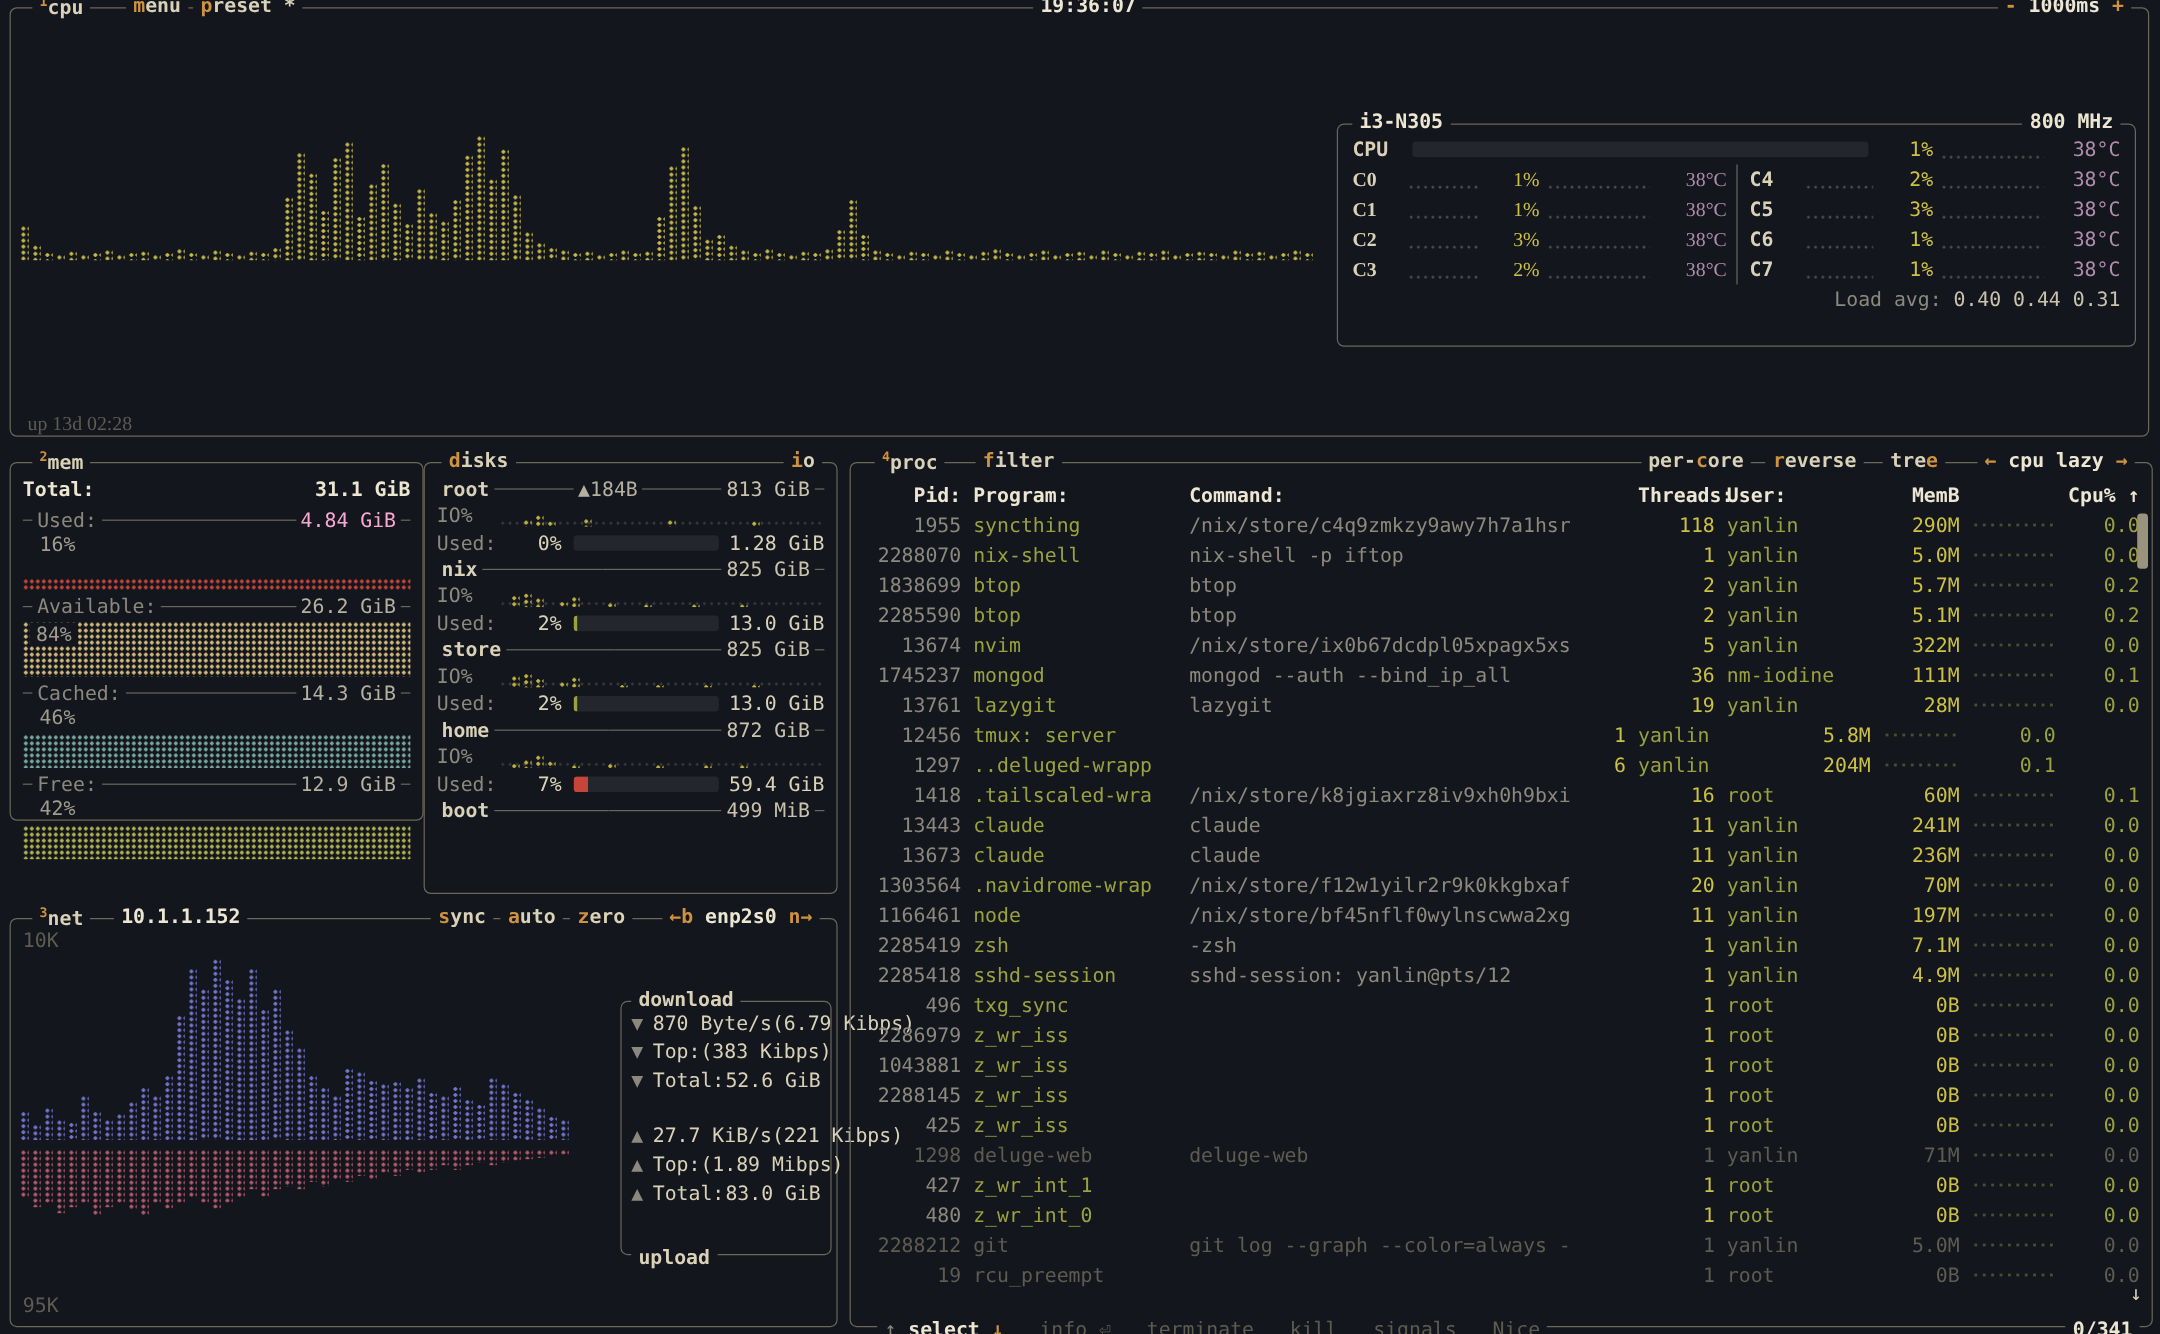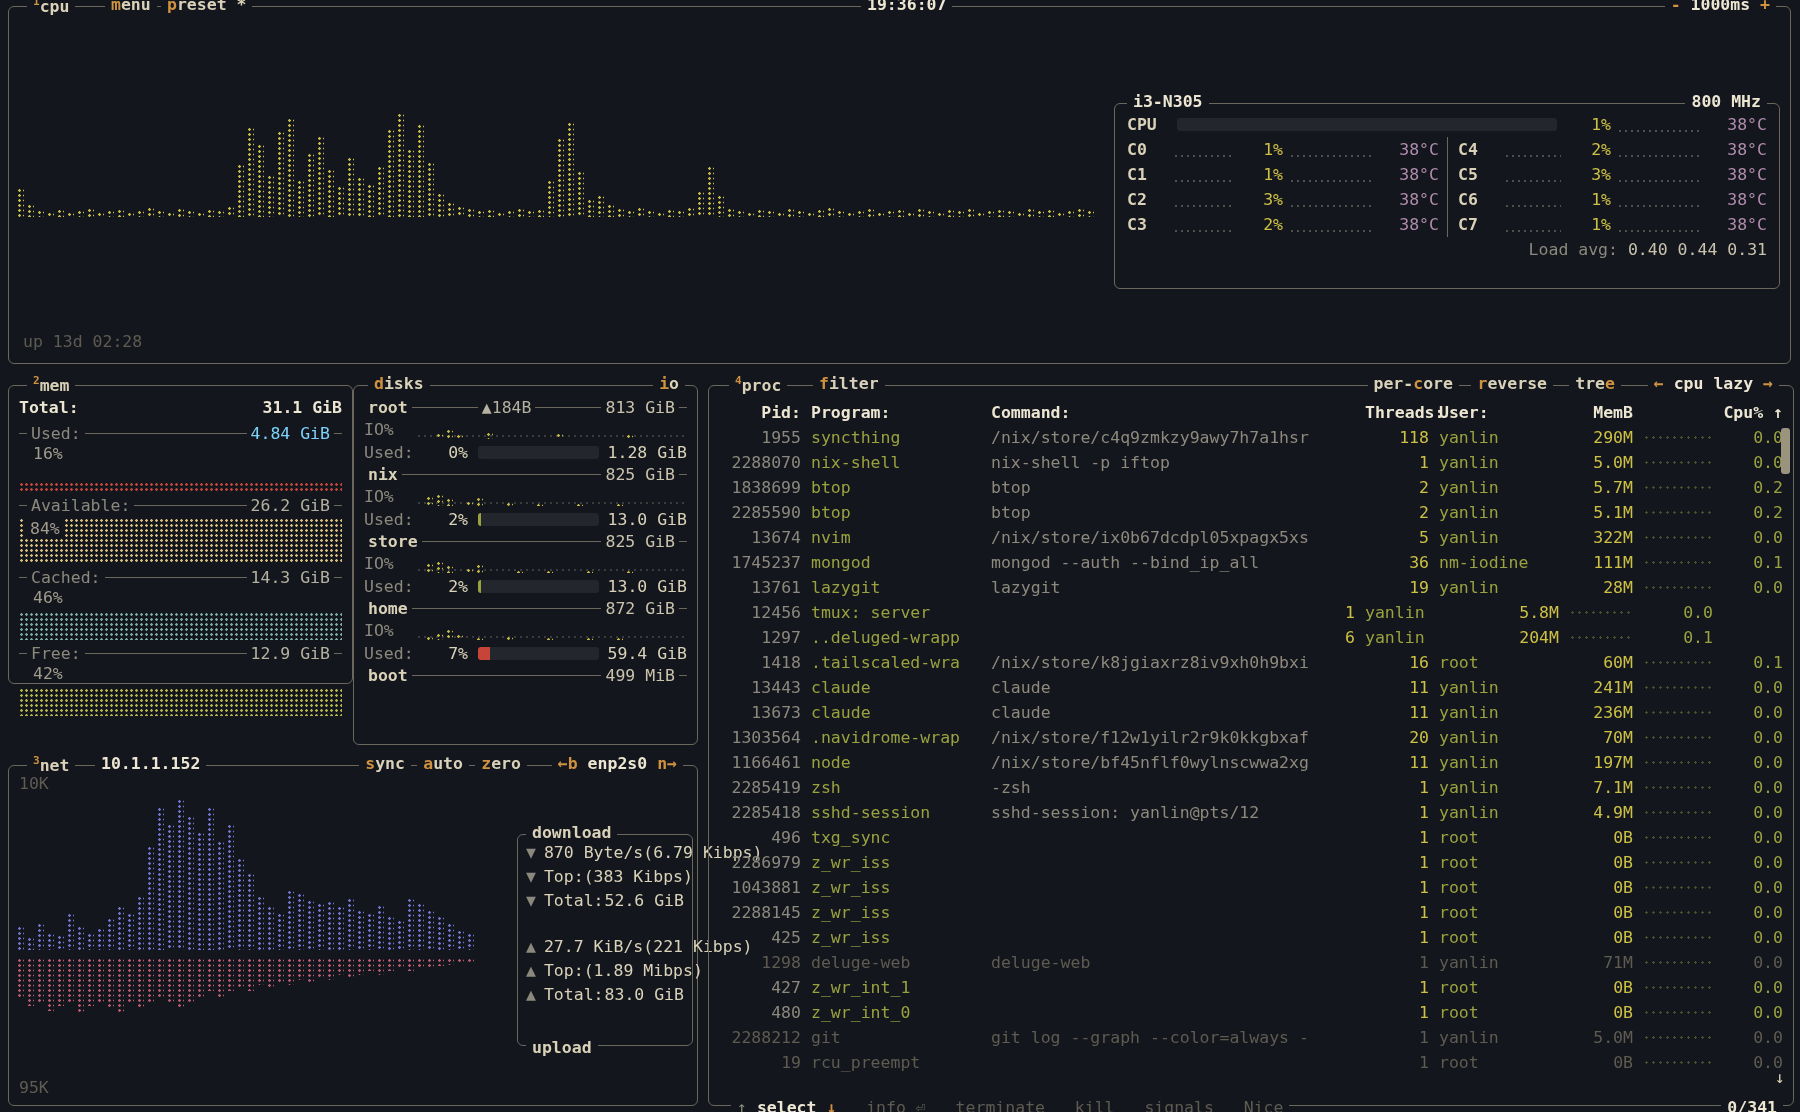--- a/index.html
+++ b/index.html
@@ -196,35 +196,35 @@
         <div class="gcol" style="height: 5%;"></div>
         <div class="gcol" style="height: 8%;"></div>
         <div class="gcol" style="height: 6%;"></div>
         <div class="gcol" style="height: 7%;"></div>
         <div class="gcol" style="height: 5%;"></div>
         <div class="gcol" style="height: 6%;"></div>
         <div class="gcol" style="height: 8%;"></div>
         <div class="gcol" style="height: 6%;"></div>
       </div>
 
-    <span class="dimt" style="position:absolute;left:14px;bottom:12px;">up 13d 02:28</span>
+    <span class="dimt" style="position:absolute;left:14px;bottom:0;font-family:Liberation Serif, serif;">up 13d 02:28</span>
 
     <div class="box" style="left:1105px;top:96px;width:666px;height:186px;">
       <span class="blabel bright" style="left:12px;">i3-N305</span>
       <span class="blabel bright" style="right:12px;">800 MHz</span>
       <div style="padding:8px 12px 0 12px;">
         <div class="corerow">
           <span class="cname">CPU</span>
           <span style="flex:1;height:13px;background:var(--track);border-radius:3px;margin:0 10px;"></span>
           <span class="cpct">1%</span>
           <span class="leader l2"></span>
           <span class="ctemp">38°C</span>
         </div>
         <div style="display:grid;grid-template-columns:1fr 1fr;">
-          <div id="cores-l" style="padding-right:8px;">
+          <div id="cores-l" style="padding-right:8px;font-family:Liberation Serif, serif;">
               <div class="corerow">
                 <span class="cname">C0</span>
                 <span class="leader"></span>
                 <span class="cpct">1%</span>
                 <span class="leader l2"></span>
                 <span class="ctemp">38°C</span>
               </div>
               <div class="corerow">
                 <span class="cname">C1</span>
                 <span class="leader"></span>
@@ -291,21 +291,21 @@
     <div style="padding:12px 10px 0 10px;">
       <div style="display:flex;justify-content:space-between;height:24px;">
         <span class="bright">Total:</span>
         <span class="bright">31.1 GiB</span>
       </div>
       <div id="mem-rows">
           <div class="rule">
             <span class="cap"></span>
             <span class="gray">Used:</span>
             <span class="fill"></span>
-            <span style="color:#7dd3fc;">4.84 GiB</span>
+            <span style="color:#f9a8d4;">4.84 GiB</span>
             <span class="cap"></span>
           </div>
           <div class="mpct">16%</div>
           <div style="height: 14px;"></div>
           <div class="mblock">
             <div class="dotfill" style="width: 100%; height: 10px; color: rgb(199, 68, 57);"></div>
           </div>
           <div class="rule">
             <span class="cap"></span>
             <span class="gray">Available:</span>

